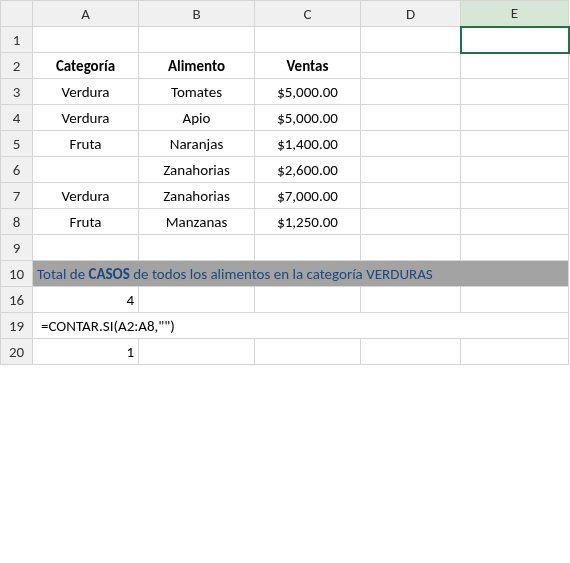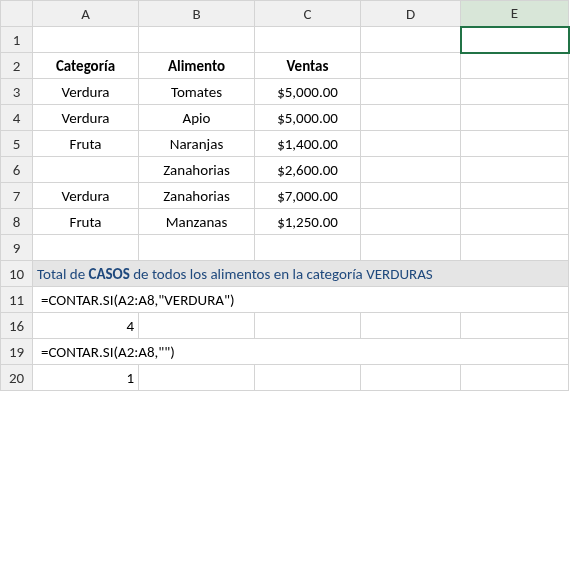--- a/index.html
+++ b/index.html
@@ -44,21 +44,21 @@
   }
   .corner {
     background: #f0f0f0;
     border: 1px solid #ccc;
   }
   .bold { font-weight: bold; }
   .center { text-align: center; }
   .right { text-align: right; }
   .left { text-align: left; }
   .banner {
-    background: #e5e5e5;
+    background: #a3a3a3;
     color: #1f497d;
   }
   .selcell {
     outline: 2px solid #217346;
     outline-offset: -1px;
   }
   .w-rowhead { width: 32px; }
   .w-A { width: 106px; }
   .w-B { width: 116px; }
   .w-C { width: 106px; }
@@ -163,24 +163,20 @@
         <td></td>
         <td></td>
   </tr>
 
   <tr>
     <th class="rowhead">10</th>
     <td class="banner left" colspan="5">
       <span>Total de </span><b>CASOS</b><span> de todos los alimentos en la categoría VERDURAS</span>
     </td>
   </tr>
-  <tr>
-    <th class="rowhead">11</th>
-    <td class="left" colspan="5" style="padding-left:8px">=CONTAR.SI(A2:A8,"VERDURA")</td>
-  </tr>
 
 
   <tr>
     <th class="rowhead">16</th>
     <td class="right">4</td>
     <td></td>
         <td></td>
         <td></td>
         <td></td>
   </tr>

